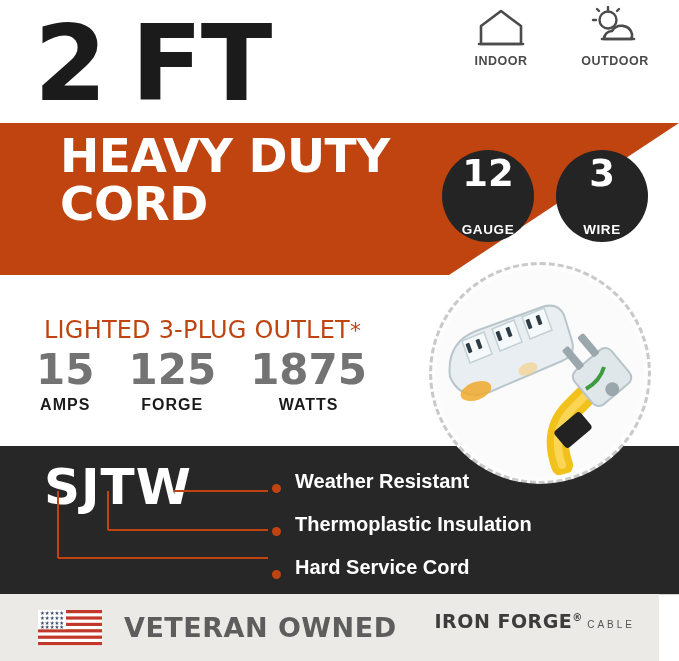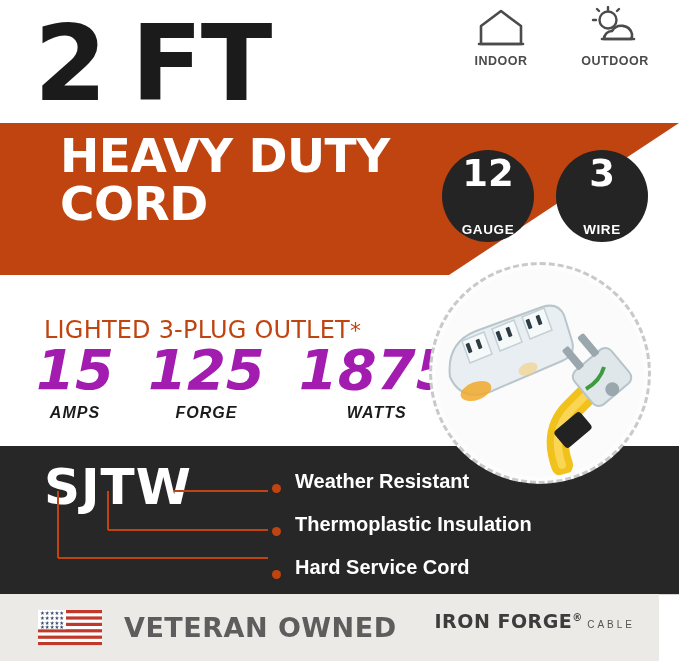--- a/index.html
+++ b/index.html
@@ -147,34 +147,32 @@
     display: flex;
     align-items: flex-start;
     gap: 34px;
   }
   .spec {
     display: flex;
     flex-direction: column;
     align-items: center;
   }
   .spec .val {
-    font-size: 56px;
-    font-weight: 800;
-    color: #a21caf;
+    font-size: 42px;
+    font-weight: 800;
+    color: #737373;
     line-height: 44px;
     font-family: "DejaVu Sans", sans-serif;
-    font-style: italic;
   }
   .spec .unit {
     font-size: 16px;
     font-weight: 700;
     color: #1b1b1b;
     letter-spacing: 1px;
-    margin-top: 12px;
-    font-style: italic;
+    margin-top: 4px;
   }
 
   
   .photo-circle {
     position: absolute;
     left: 429px;
     top: 262px;
     width: 216px;
     height: 216px;
     border-radius: 50%;

